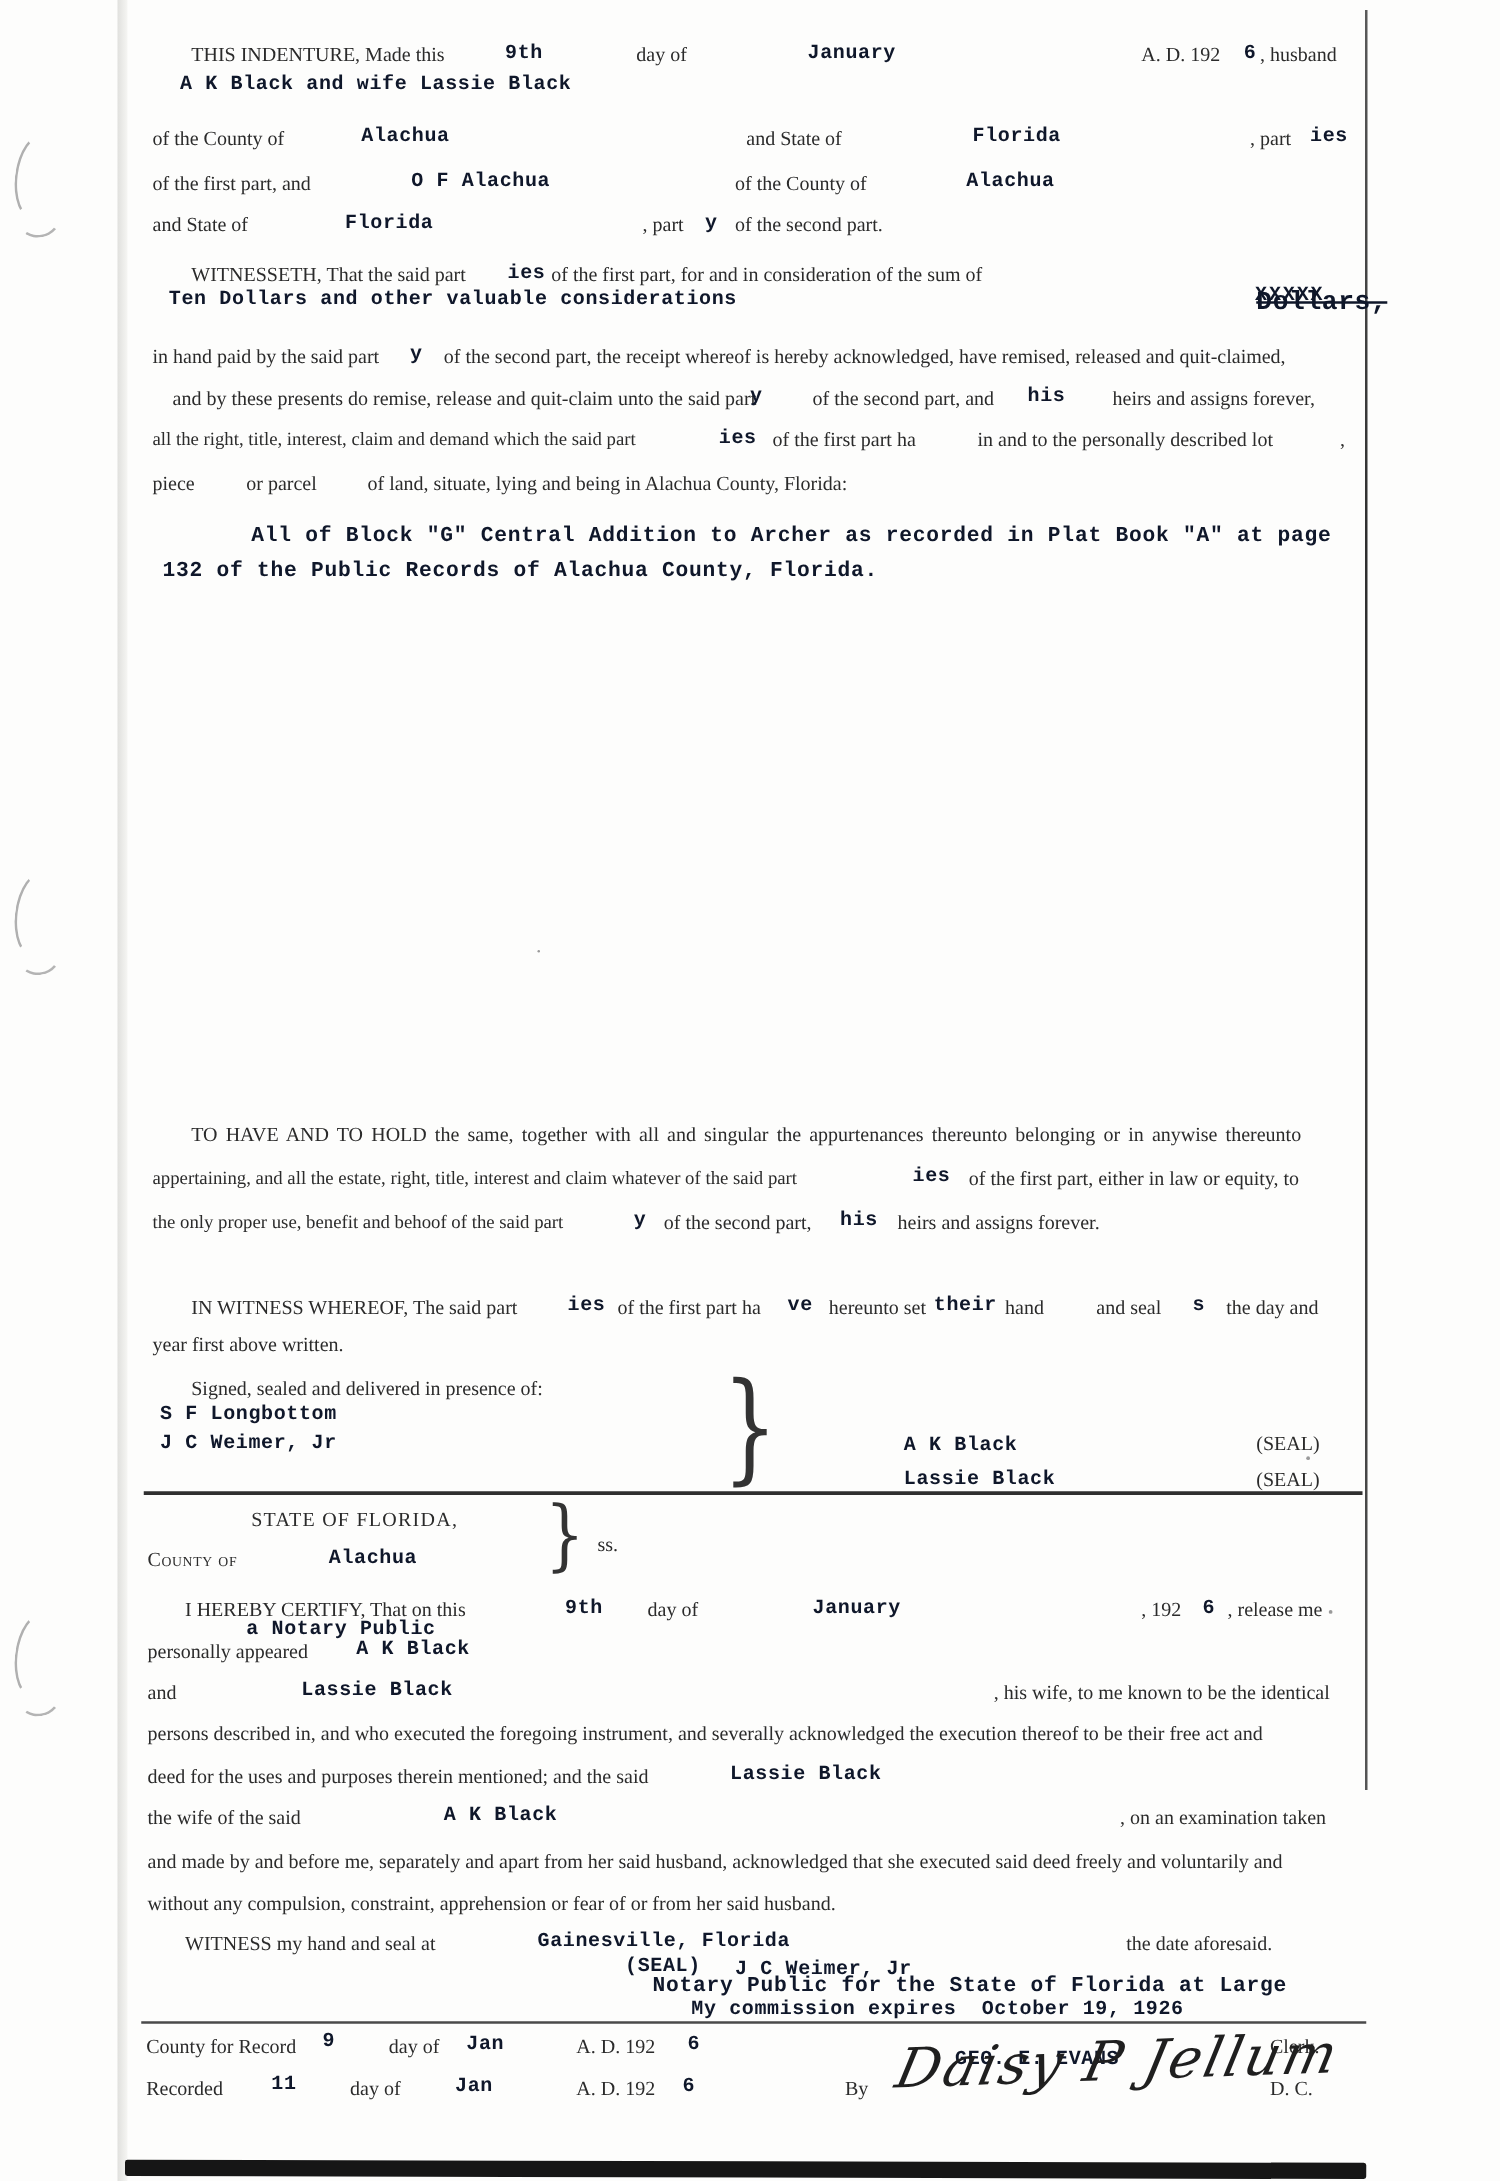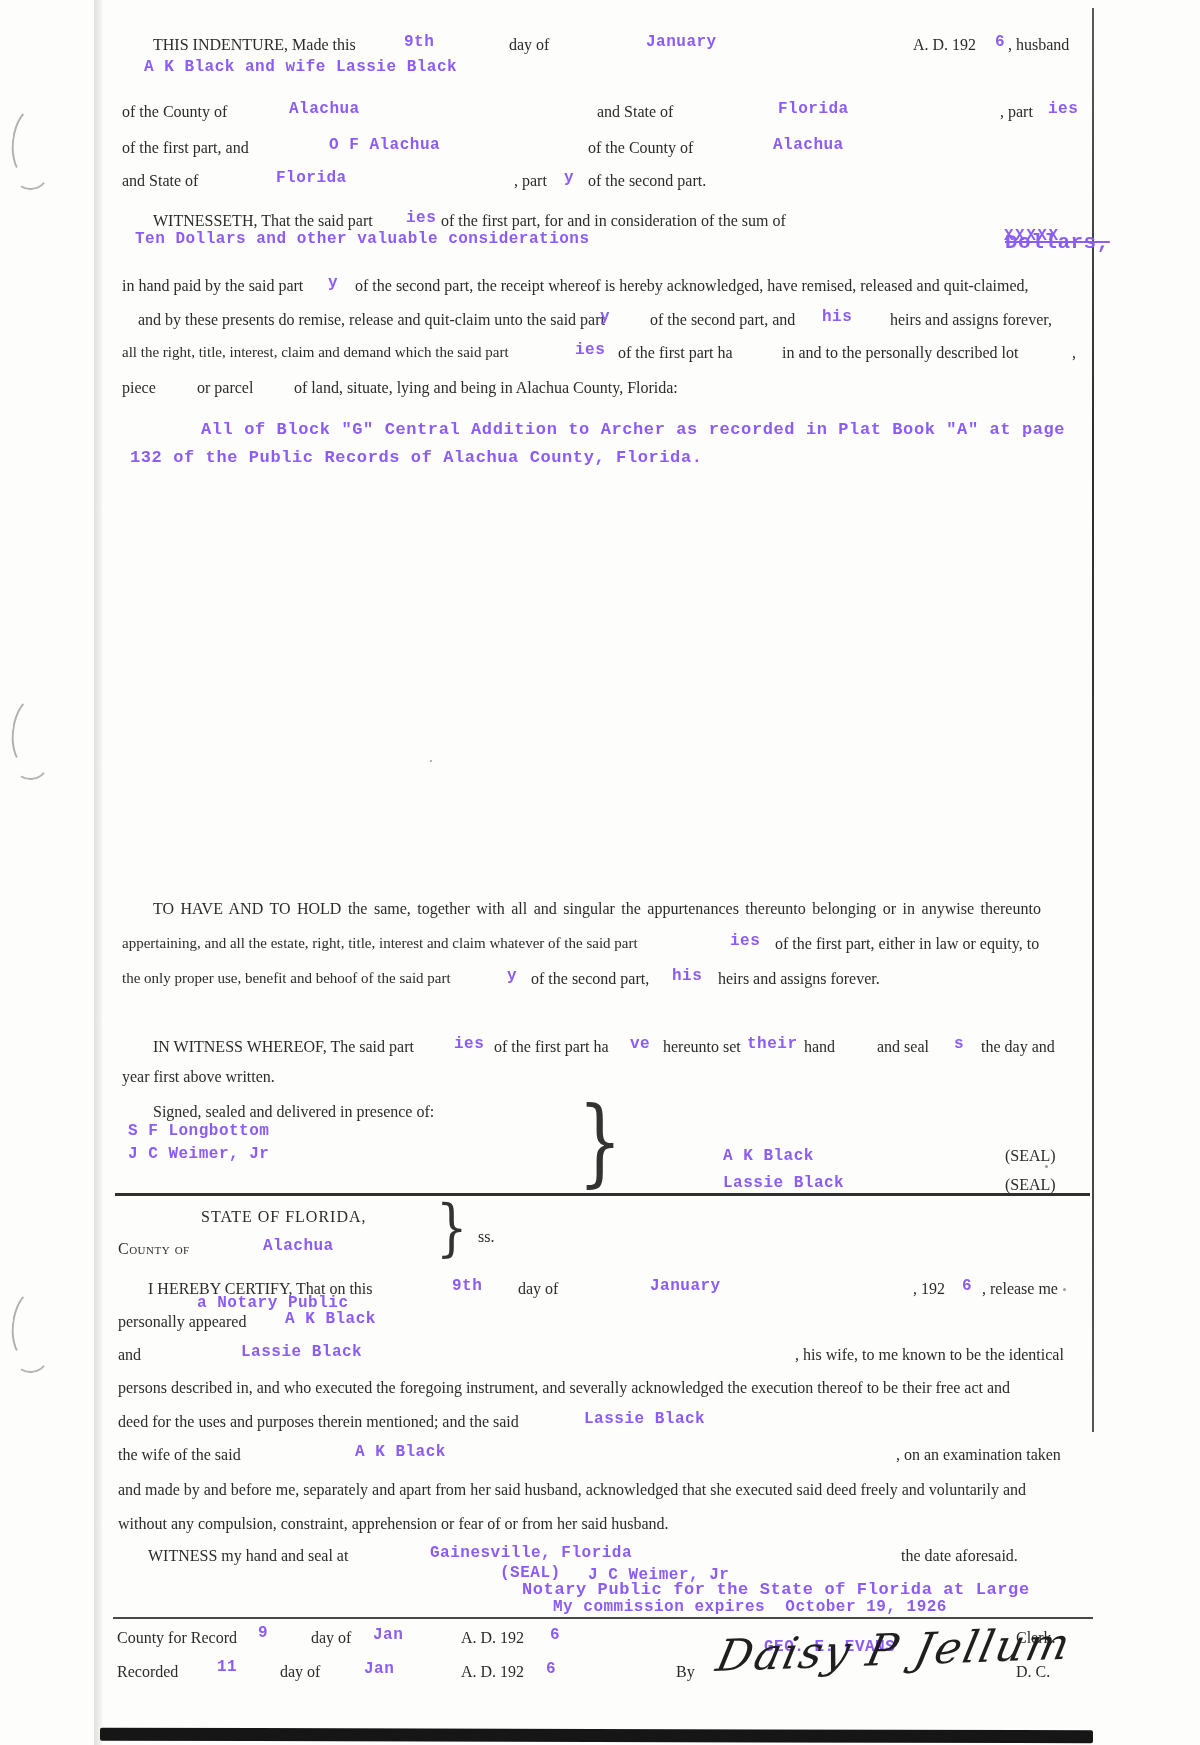--- a/index.html
+++ b/index.html
@@ -6,21 +6,21 @@
   #page {
     position:relative; width:1200px; height:1745px; margin:0 auto;
     background:#fdfdfc; overflow:hidden;
     font-family:"Liberation Serif", serif; color:#2a2a2a;
   }
   .seg { position:absolute; white-space:pre; line-height:1.15; }
   .s  { font-family:"Liberation Serif", serif; font-size:16px; color:#2b2b2b; }
   .s15 { font-size:15px; }
   .ws { word-spacing:2.5px; }
   .t  { font-family:"Liberation Mono","DejaVu Sans Mono", monospace; font-weight:700;
-        font-size:16px; letter-spacing:.5px; color:#8b5cf6; }
+        font-size:16px; letter-spacing:.5px; color:#0f172a; }
   .desc { font-size:17px; letter-spacing:.6px; }
   .sc { font-variant:small-caps; letter-spacing:.5px; }
   .caps { letter-spacing:1px; }
   .brace { position:absolute; font-family:"DejaVu Serif", serif; color:#333;
            line-height:.9; transform-origin:left top; }
   .rule { position:absolute; background:#2f2f2f; }
   .vline { position:absolute; left:1092px; top:8px; width:2px; height:1424px;
            background:linear-gradient(#5a5a5a,#2e2e2e 30%,#3c3c3c 70%,#555); }
   .bottombar { position:absolute; left:100px; top:1729px; width:993px; height:13px;
                background:#161616; border-radius:2px; transform:rotate(.15deg); }

